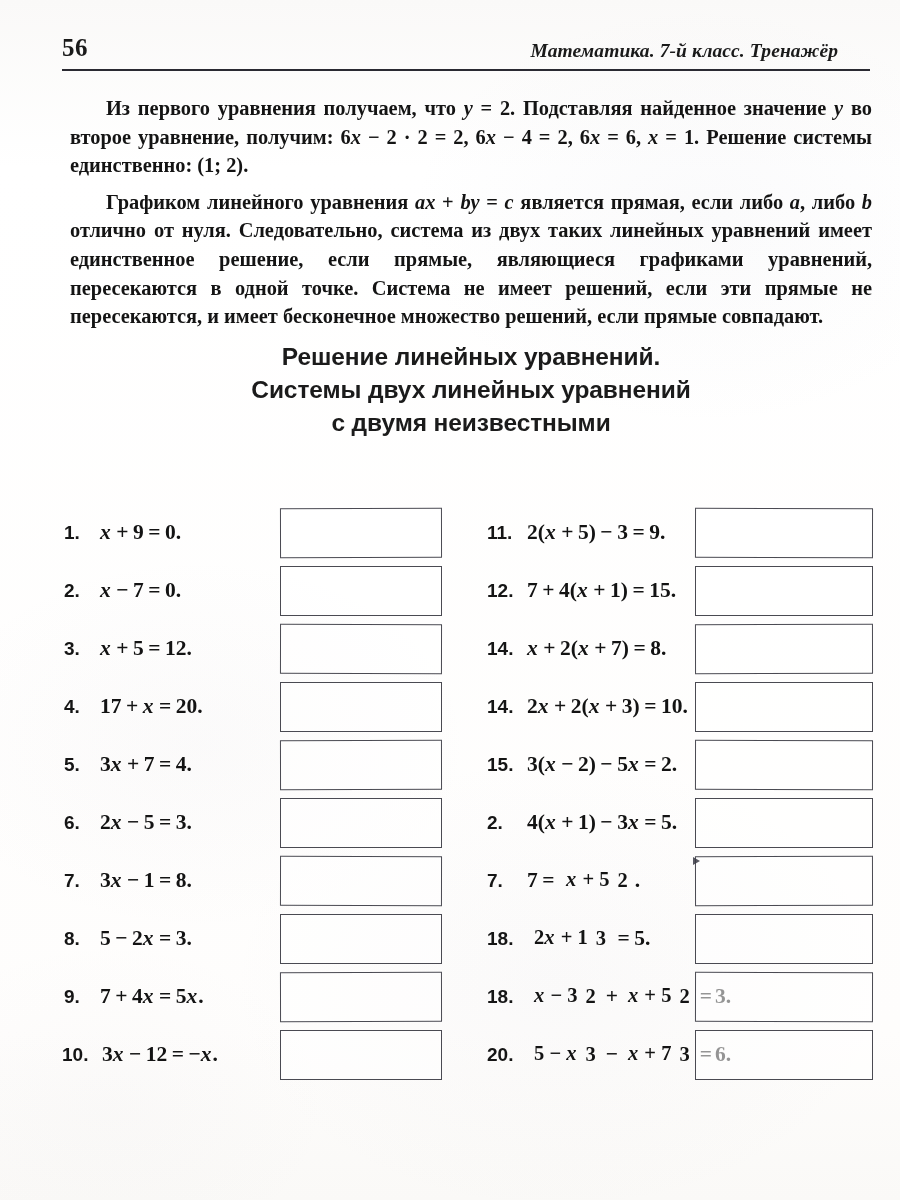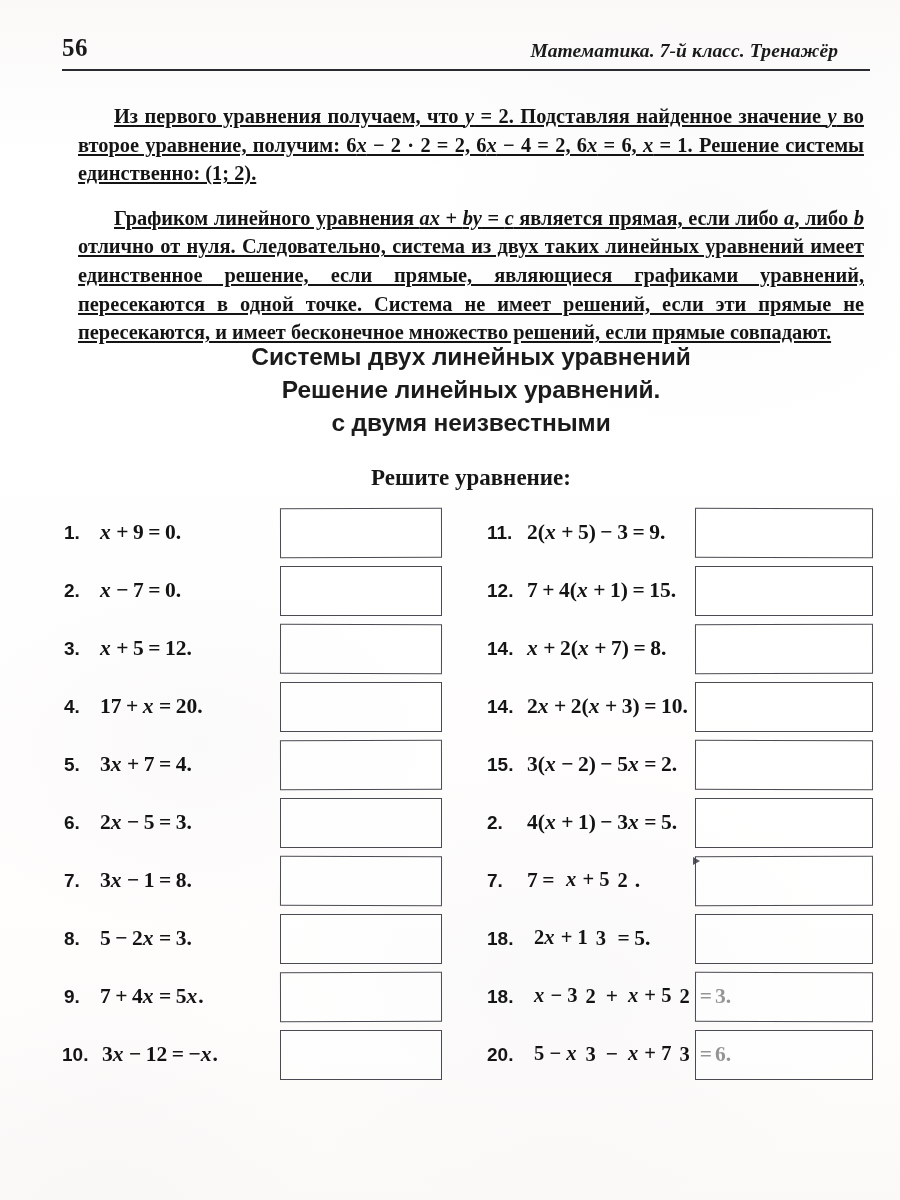--- a/index.html
+++ b/index.html
@@ -84,21 +84,21 @@
     left: 62px;
     top: 86px;
     width: 818px;
     font-size: 20.4px;
     line-height: 28.6px;
     text-align: justify;
     text-align-last: left;
     color: #141414;
     font-weight: 600;
   }
-  .prose p { margin: 16px; text-indent: 36px; text-decoration: underline; }
+  .prose p { margin: 8px; text-indent: 36px; }
   .prose p + p { margin-top: 1px; }
   .prose .last { text-align-last: left; }
   i.v { font-style: italic; font-family: "Liberation Serif", serif; }
 
   
   .sec-title {
     position: absolute;
     left: 62px;
     width: 818px;
     top: 340px;
@@ -239,26 +239,25 @@
       <div class="runtitle">Математика. 7-й класс. Тренажёр</div>
     </div>
     <div class="rule"></div>
 
     <div class="prose">
       <p>Из первого уравнения получаем, что <i class="v">y</i> = 2. Подставляя найденное значение <i class="v">y</i> во второе уравнение, получим: 6<i class="v">x</i> − 2 · 2 = 2, 6<i class="v">x</i> − 4 = 2, 6<i class="v">x</i> = 6, <i class="v">x</i> = 1. Решение системы единственно: (1; 2).</p>
       <p class="last">Графиком линейного уравнения <i class="v">ax</i> + <i class="v">by</i> = <i class="v">c</i> является прямая, если либо <i class="v">a</i>, либо <i class="v">b</i> отлично от нуля. Следовательно, система из двух таких линейных уравнений имеет единственное решение, если прямые, являющиеся графиками уравнений, пересекаются в одной точке. Система не имеет решений, если эти прямые не пересекаются, и имеет бесконечное множество решений, если прямые совпадают.</p>
     </div>
 
     <div class="sec-title">
+      <span class="ln">Решение линейных уравнений.</span>
       <span class="ln">Системы двух линейных уравнений</span>
-      <span class="ln">Решение линейных уравнений.</span>
       <span class="ln">с двумя неизвестными</span>
     </div>
 
-    <div class="sub-title">Решите уравнение:</div>
 
     <div class="cols">
 
       <div class="col col-left">
 
         <div class="row">
           <span class="num">1.</span>
           <span class="eq"><span class="x">x</span><span class="op">+</span>9<span class="op">=</span>0.</span>
           <div class="ans sk1"></div>
         </div>

